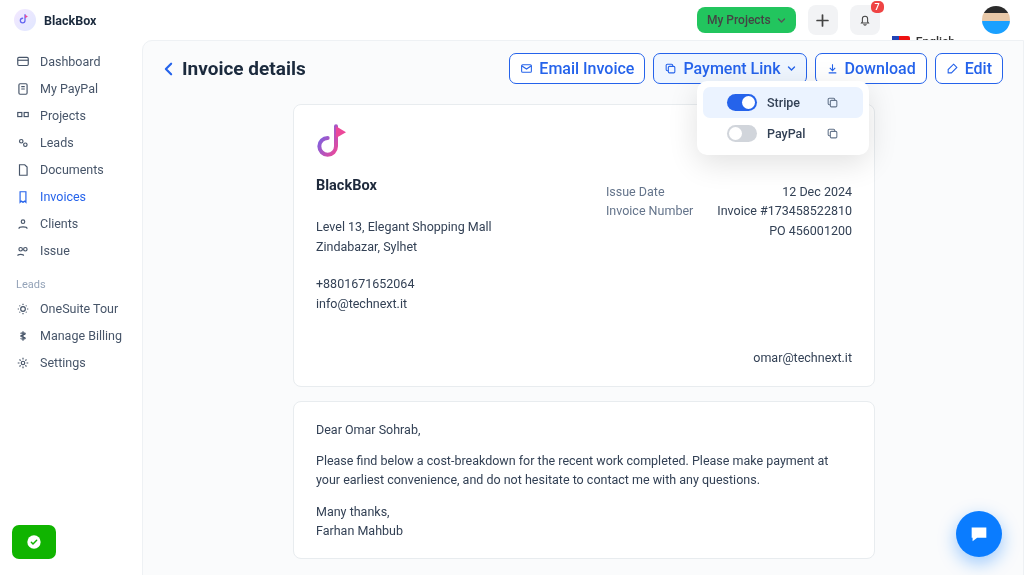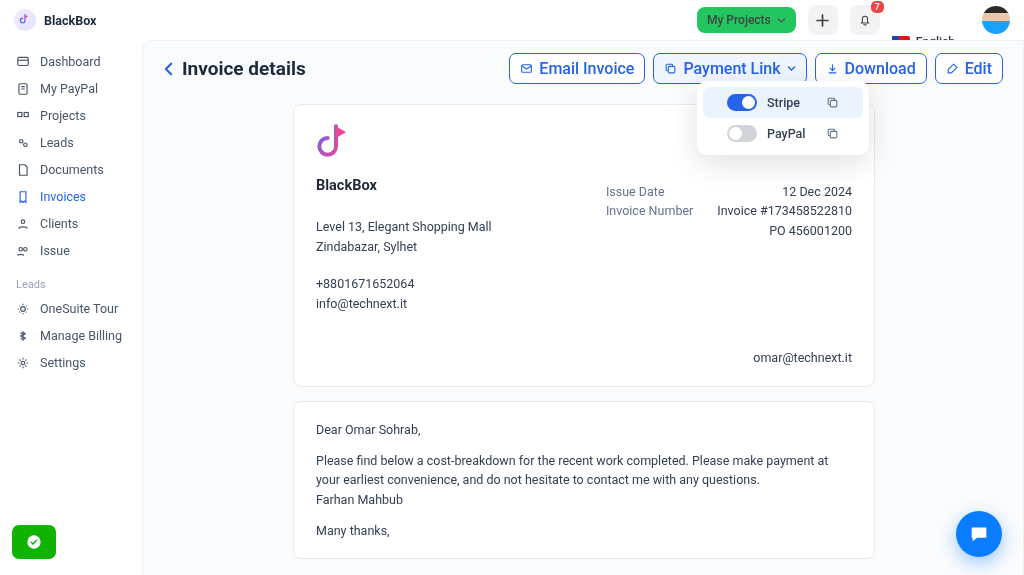--- a/index.html
+++ b/index.html
@@ -303,22 +303,22 @@
             <div style="height:28px"></div>
             <div style="height:80px"></div>
             <div>omar@technext.it</div>
           </div>
         </div>
       </div>
 
       <div class="card">
         <p>Dear Omar Sohrab,</p>
         <p style="margin-top:12px">Please find below a cost-breakdown for the recent work completed. Please make payment at your earliest convenience, and do not hesitate to contact me with any questions.</p>
+        <p style="margin-top:12px">Many thanks,</p>
         <p>Farhan Mahbub</p>
-        <p style="margin-top:12px">Many thanks,</p>
       </div>
 
     </div>
   </main>
 </div>
 
 <div class="toast">
   <svg width="16" height="16" viewBox="0 0 24 24">
       <circle cx="12" cy="12" r="10" fill="#fff"></circle>
       <path d="M8 12.5l2.5 2.5L16 9.5" fill="none" stroke="#10b400" stroke-width="2.2" stroke-linecap="round" stroke-linejoin="round"></path>

